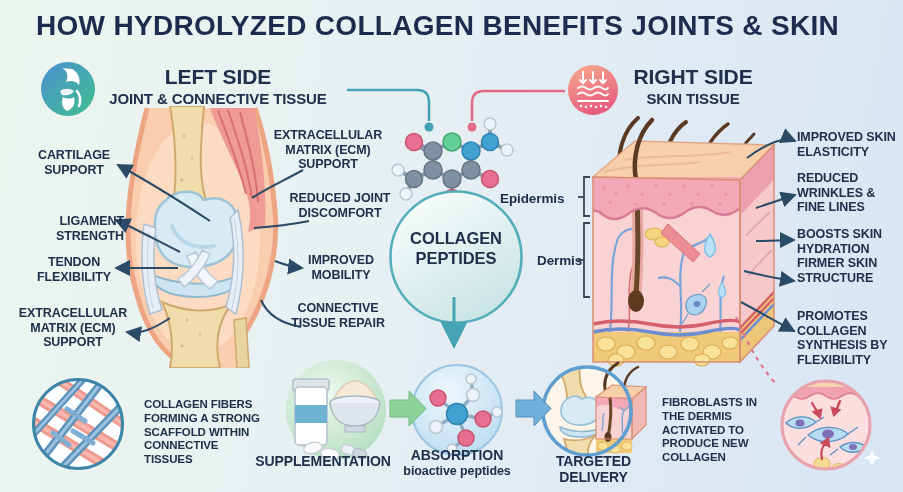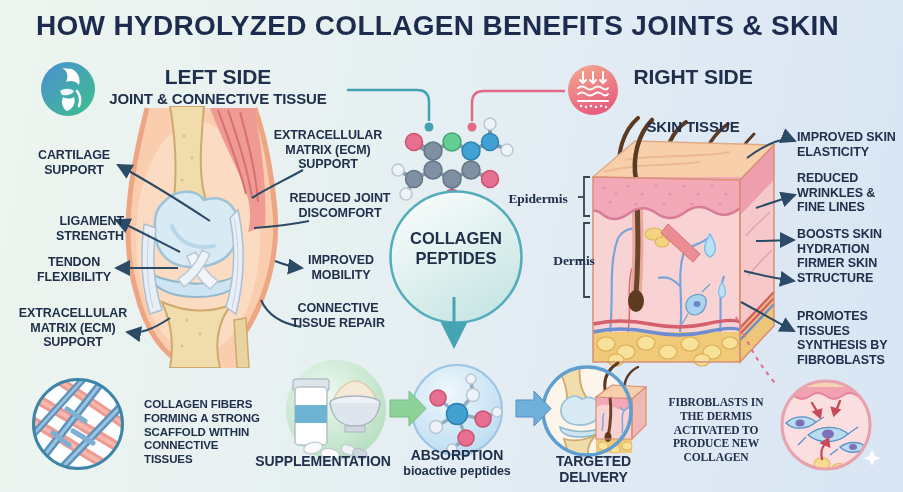--- a/index.html
+++ b/index.html
@@ -3,21 +3,21 @@
 <meta charset="utf-8">
 <style>
   html,body{margin:0;padding:0;background:#cfd9e6;}
   .stage{
     position:relative;width:903px;height:492px;overflow:hidden;
     background:linear-gradient(100deg,#edf5ef 0%,#e8f1f1 35%,#e0eaf4 70%,#d9e5f4 100%);
     font-family:"Liberation Sans","DejaVu Sans",sans-serif;
   }
   .abs{position:absolute;}
   .lbl{position:absolute;font-weight:800;color:#20304c;line-height:1.16;letter-spacing:-0.1px;}
-  .c{text-align:center;} .r{text-align:center;font-family:Liberation Serif, serif;} .l{text-align:left;}
+  .c{text-align:center;} .r{text-align:left;} .l{text-align:left;}
   .title{position:absolute;left:36px;top:10px;width:860px;font-size:28px;font-weight:800;
          color:#1d2c4e;letter-spacing:0.3px;white-space:nowrap;}
   .h1{font-size:21px;} .h2{font-size:15px;}
   .s125{font-size:12.5px;} .s135{font-size:13.5px;font-weight:700;}
   .s14{font-size:14px;} .s115{font-size:11.5px;line-height:1.2;}
   .s165{font-size:16.5px;line-height:1.22;}
   .s125b{font-size:12.5px;font-weight:700;}
   svg{display:block;}
 </style>
 </head>
@@ -441,21 +441,21 @@
     <path d="M516,400 L534,400 L534,391 L551,408.5 L534,426 L534,417 L516,417 Z" fill="#6fb0da" stroke="#568fc0" stroke-width="1"></path>
 
     <path d="M872,450 L875,456 L881,458 L875,460 L872,466 L869,460 L863,458 L869,456 Z" fill="#ffffff" opacity="0.9"></path>
   </svg>
 
   <div class="title">HOW HYDROLYZED COLLAGEN BENEFITS JOINTS &amp; SKIN</div>
 
   <div class="lbl c h1" style="left:118px;top:65px;width:200px;">LEFT SIDE</div>
   <div class="lbl c h2" style="left:98px;top:90px;width:240px;">JOINT &amp; CONNECTIVE TISSUE</div>
   <div class="lbl c h1" style="left:628px;top:65px;width:130px;">RIGHT SIDE</div>
-  <div class="lbl c h2" style="left:628px;top:90px;width:130px;margin-top:28px;">SKIN TISSUE</div>
+  <div class="lbl c h2" style="left:628px;top:90px;width:130px;">SKIN TISSUE</div>
 
   <div class="lbl c s125" style="left:24px;top:148px;width:100px;">CARTILAGE SUPPORT</div>
   <div class="lbl c s125" style="left:24px;top:214px;width:100px;text-align:right;">LIGAMENT STRENGTH</div>
   <div class="lbl c s125" style="left:18px;top:255px;width:112px;">TENDON FLEXIBILITY</div>
   <div class="lbl c s125" style="left:10px;top:306px;width:126px;">EXTRACELLULAR MATRIX (ECM) SUPPORT</div>
 
   <div class="lbl c s125" style="left:272px;top:128px;width:112px;">EXTRACELLULAR MATRIX (ECM) SUPPORT</div>
   <div class="lbl c s125" style="left:284px;top:191px;width:112px;">REDUCED JOINT DISCOMFORT</div>
   <div class="lbl c s125" style="left:296px;top:253px;width:90px;">IMPROVED MOBILITY</div>
   <div class="lbl c s125" style="left:286px;top:301px;width:104px;">CONNECTIVE TISSUE REPAIR</div>
@@ -465,21 +465,21 @@
     <span style="display:block;">PEPTIDES</span>
   </div>
 
   <div class="lbl r s135" style="left:500px;top:191px;width:76px;">Epidermis</div>
   <div class="lbl r s135" style="left:500px;top:253px;width:74px;padding-left:37px;">Dermis</div>
 
   <div class="lbl l s125" style="left:797px;top:130px;width:104px;">IMPROVED SKIN ELASTICITY</div>
   <div class="lbl l s125" style="left:797px;top:171px;width:100px;">REDUCED WRINKLES &amp; FINE LINES</div>
   <div class="lbl l s125" style="left:797px;top:227px;width:100px;">BOOSTS SKIN HYDRATION</div>
   <div class="lbl l s125" style="left:797px;top:256px;width:100px;">FIRMER SKIN STRUCTURE</div>
-  <div class="lbl l s125" style="left:797px;top:309px;width:104px;">PROMOTES TISSUES SYNTHESIS BY FIBROBLASTS</div>
+  <div class="lbl l s125" style="left:797px;top:309px;width:104px;">PROMOTES COLLAGEN SYNTHESIS BY FLEXIBILITY</div>
 
   <div class="lbl l s115" style="left:144px;top:398px;width:122px;">COLLAGEN FIBERS FORMING A STRONG SCAFFOLD WITHIN CONNECTIVE TISSUES</div>
   <div class="lbl r s115" style="left:662px;top:396px;width:108px;">FIBROBLASTS IN THE DERMIS ACTIVATED TO PRODUCE NEW COLLAGEN</div>
 
   <div class="lbl c s14" style="left:253px;top:453px;width:140px;">SUPPLEMENTATION</div>
   <div class="lbl c s14" style="left:397px;top:447px;width:120px;">ABSORPTION</div>
   <div class="lbl c s125b" style="left:397px;top:464px;width:120px;">bioactive peptides</div>
   <div class="lbl c s14" style="left:521px;top:453px;width:145px;">TARGETED DELIVERY</div>
 
 </div>

